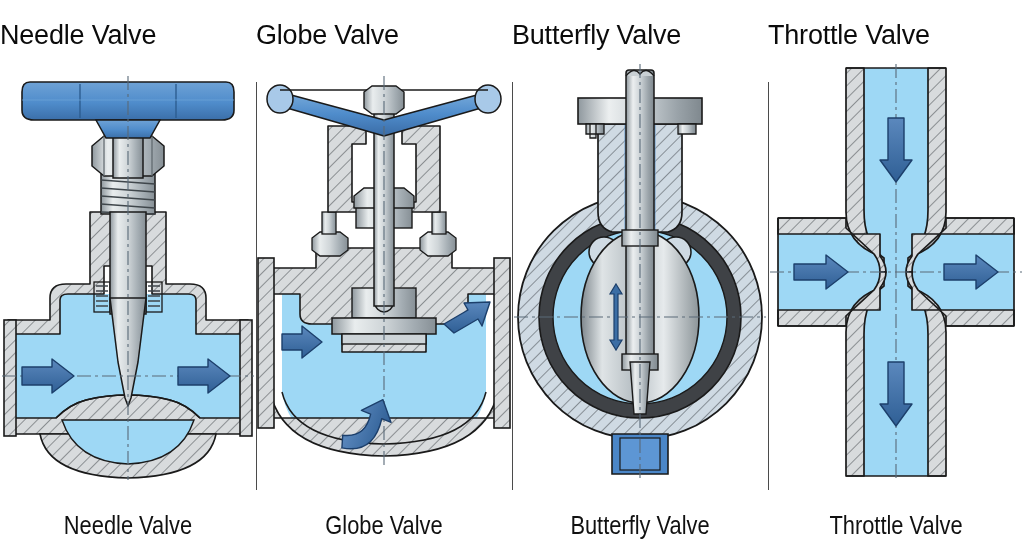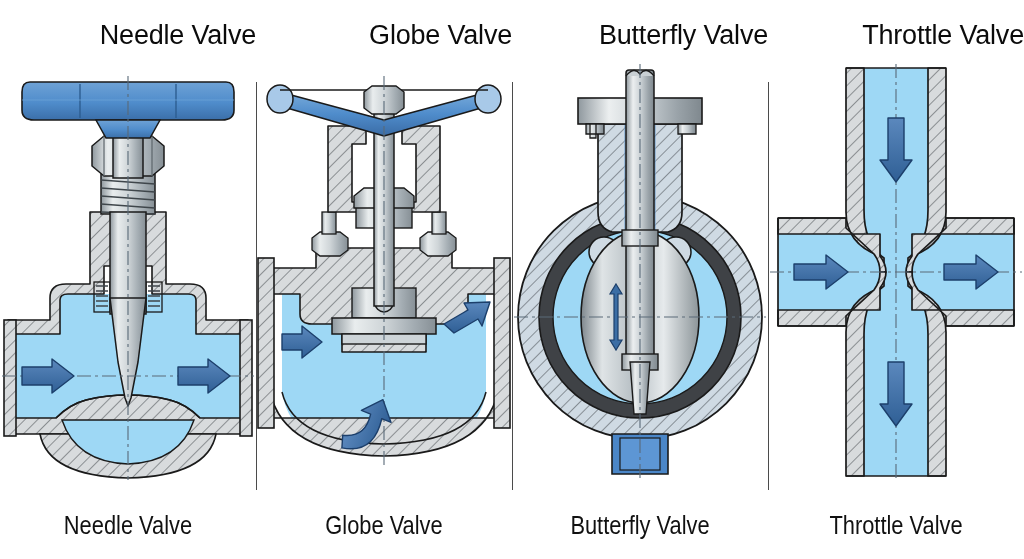--- a/index.html
+++ b/index.html
@@ -8,21 +8,21 @@
     background:#ffffff;
     font-family:"Liberation Sans", sans-serif;
     overflow:hidden;
   }
   .figure{position:relative;width:1024px;height:559px;background:#fff;}
 
   .panels{
     position:absolute;left:0;top:0;width:1024px;height:559px;
     display:grid;grid-template-columns:repeat(4,256px);
   }
-  .panel{position:relative;display:flex;flex-direction:column;align-items:flex-end;}
+  .panel{position:relative;display:flex;flex-direction:column;align-items:flex-start;}
 
   .title{
     font-size:27px;font-weight:400;color:#0b0b0b;
     letter-spacing:-0.2px;line-height:1;
     margin-top:22px;white-space:nowrap;
     font-family:"Liberation Sans", sans-serif;
   }
   .caption{
     position:absolute;bottom:18px;left:0;right:0;text-align:center;
     font-size:26px;color:#111;white-space:nowrap;

